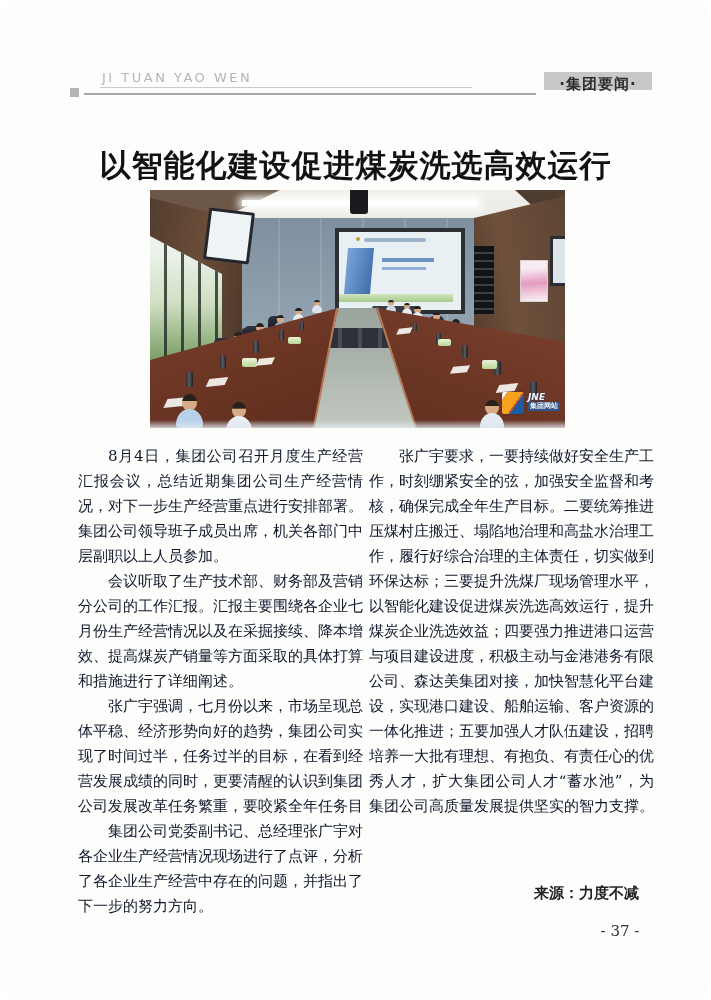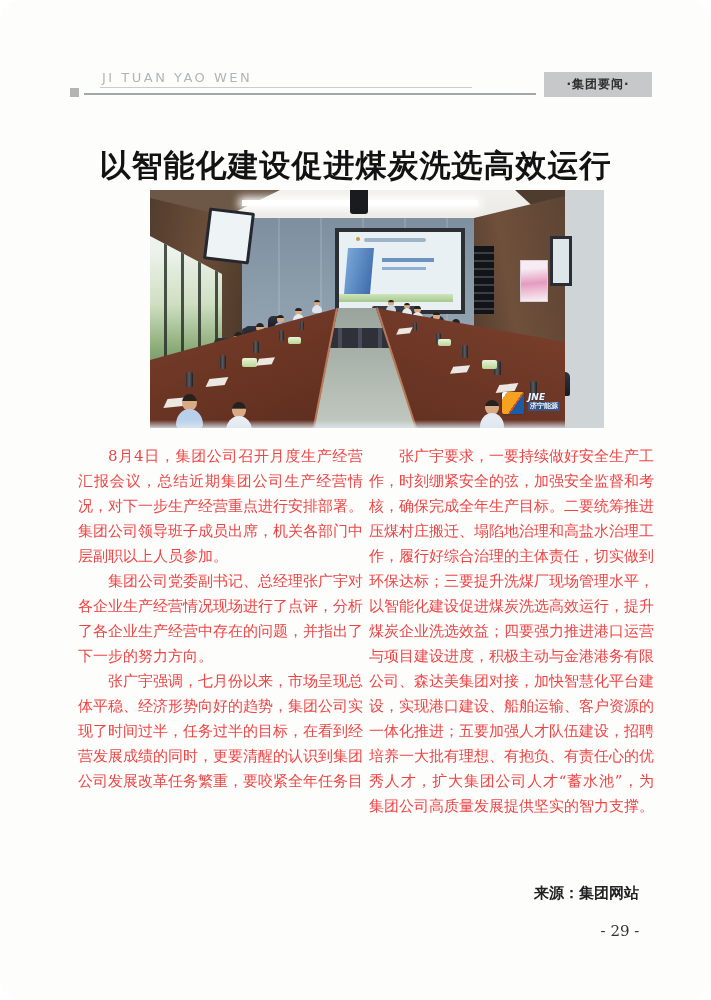--- a/index.html
+++ b/index.html
@@ -6,30 +6,30 @@
   .page{position:relative;width:711px;height:1000px;margin:0 auto;background:#fdfdfc;overflow:hidden;
         font-family:"DejaVu Serif","Liberation Serif",serif;border-radius:21px;}
   .abs{position:absolute;}
 
   
   .hdr-square{left:70px;top:88px;width:9px;height:9px;background:#b4b4b4;}
   .hdr-eyebrow{left:102px;top:70px;font-family:"DejaVu Sans","Liberation Sans",sans-serif;
                font-size:13px;color:#b2b5b7;letter-spacing:2.5px;}
   .hdr-line-thin{left:100px;top:87px;width:372px;height:1px;background:#caccce;}
   .hdr-line-main{left:84px;top:93px;width:452px;height:2px;background:#a4a8aa;}
-  .hdr-badge{left:544px;top:72px;width:108px;height:25px;background:#c6c8c9;color:#2e2e2e;
+  .hdr-badge{left:544px;top:72px;width:108px;height:18px;background:#c6c8c9;color:#2e2e2e;
              font-family:"DejaVu Sans","Liberation Sans",sans-serif;font-weight:bold;
-             font-size:12px;line-height:25px;text-align:center;letter-spacing:1px;}
+             font-size:15px;line-height:25px;text-align:center;letter-spacing:1px;}
 
   
   .title{left:0;top:124px;width:711px;text-align:center;font-size:31px;font-weight:bold;
          letter-spacing:1px;color:#121212;}
 
   
-  .photo{left:150px;top:190px;width:454px;height:238px;overflow:hidden;background:#cfd4d6;}
+  .photo{left:150px;top:190px;width:415px;height:238px;overflow:hidden;background:#cfd4d6;}
   .photo .abs{position:absolute;}
   .ceiling{left:0;top:0;width:415px;height:100px;background:linear-gradient(#f1f0ec,#dcdcd6);}
   .ceil-wedge-l{left:0;top:0;width:130px;height:64px;background:#6d5847;
                 clip-path:polygon(0 0,100% 0,0 100%);}
   .ceil-wedge-r{left:365px;top:0;width:50px;height:46px;background:#4e3c2e;
                 clip-path:polygon(0 0,100% 0,100% 100%);}
   .light1{left:92px;top:10px;width:236px;height:6px;background:#fff;box-shadow:0 0 9px 3px #fff;transform:skewX(-2deg);}
   .light2{left:50px;top:34px;width:316px;height:5px;background:#fff;box-shadow:0 0 7px 2px #fff;}
   .light3{left:150px;top:52px;width:84px;height:4px;background:#f6f6f2;box-shadow:0 0 5px 1px #fff;}
   .projector{left:200px;top:0;width:18px;height:24px;background:#191b1f;border-radius:0 0 3px 3px;}
@@ -87,21 +87,21 @@
           background:linear-gradient(125deg,#ffffff 14%,#f6a11f 14% 56%,#d9541a 56% 61%,#1c5ca6 61%);}
   .wm-t1{left:26px;top:2px;font:italic bold 9px/10px "DejaVu Sans",sans-serif;color:#f4f6f8;
          text-shadow:0 1px 2px #1a3f72;}
   .wm-t2{left:26px;top:12px;font:bold 7px/9px "DejaVu Sans",sans-serif;color:#eef4fa;
          background:rgba(40,90,160,.78);padding:0 2px;border-radius:1px;}
   .pfade{left:0;top:230px;width:415px;height:8px;
          background:linear-gradient(rgba(222,231,240,0),rgba(222,231,240,.85));}
 
   
   .article{left:78px;top:444px;width:576px;display:flex;gap:6px;}
-  .col{width:285px;font-size:15px;line-height:25px;color:#ef4444;text-align:justify;}
+  .col{width:285px;font-size:15px;line-height:25px;color:#0f172a;text-align:justify;}
   .para{margin:0;text-indent:2em;}
   .para.noindent{text-indent:0;}
   .source{left:368px;top:884px;width:285px;padding-right:14px;box-sizing:border-box;
           text-align:right;font-weight:bold;font-size:15px;color:#222;}
   .pagenum{left:595px;top:922px;width:50px;text-align:center;font-size:15px;color:#333;}
 </style>
 </head>
 <body>
 
 <div class="page">
@@ -198,37 +198,38 @@
         <i class="paper" style="left: 248px; top: 138px; --s: 0.7;"></i>
       </div>
     <div id="scene-people-front">
         <i class="person" style="left: 26px; top: 204px; --s: 1.35; --c: #b8d0ea;"></i>
         <i class="person" style="left: 76px; top: 212px; --s: 1.3; --c: #e9edf2;"></i>
         <i class="person" style="left: 330px; top: 210px; --s: 1.2; --c: #e4eaf0;"></i>
       </div>
     <div class="abs wm">
       <div class="abs wm-ico"></div>
       <div class="abs wm-t1">JNE</div>
-      <div class="abs wm-t2">济宁能源</div>
+      <div class="abs wm-t2">集团网站</div>
     </div>
     <div class="abs pfade"></div>
   </div>
 
   <div class="abs article">
     <div class="col">
 
         <p class="para">8月4日，集团公司召开月度生产经营汇报会议，总结近期集团公司生产经营情况，对下一步生产经营重点进行安排部署。集团公司领导班子成员出席，机关各部门中层副职以上人员参加。</p>
 
+        <p class="para">会议听取了生产技术部、财务部及营销分公司的工作汇报。汇报主要围绕各企业七月份生产经营情况以及在采掘接续、降本增效、提高煤炭产销量等方面采取的具体打算和措施进行了详细阐述。</p>
+
+        <p class="para">张广宇强调，七月份以来，市场呈现总体平稳、经济形势向好的趋势，集团公司实现了时间过半，任务过半的目标，在看到经营发展成绩的同时，更要清醒的认识到集团公司发展改革任务繁重，要咬紧全年任务目</p>
 
         <p class="para">集团公司党委副书记、总经理张广宇对各企业生产经营情况现场进行了点评，分析了各企业生产经营中存在的问题，并指出了下一步的努力方向。</p>
-
-        <p class="para">张广宇强调，七月份以来，市场呈现总体平稳、经济形势向好的趋势，集团公司实现了时间过半，任务过半的目标，在看到经营发展成绩的同时，更要清醒的认识到集团公司发展改革任务繁重，要咬紧全年任务目</p>
       </div>
     <div class="col">
 
 
         <p class="para">张广宇要求，一要持续做好安全生产工作，时刻绷紧安全的弦，加强安全监督和考核，确保完成全年生产目标。二要统筹推进压煤村庄搬迁、塌陷地治理和高盐水治理工作，履行好综合治理的主体责任，切实做到环保达标；三要提升洗煤厂现场管理水平，以智能化建设促进煤炭洗选高效运行，提升煤炭企业洗选效益；四要强力推进港口运营与项目建设进度，积极主动与金港港务有限公司、森达美集团对接，加快智慧化平台建设，实现港口建设、船舶运输、客户资源的一体化推进；五要加强人才队伍建设，招聘培养一大批有理想、有抱负、有责任心的优秀人才，扩大集团公司人才“蓄水池”，为集团公司高质量发展提供坚实的智力支撑。</p>
       </div>
   </div>
 
-  <div class="abs source">来源：集团网站</div>
-  <div class="abs pagenum">- 29 -</div>
+  <div class="abs source">来源：力度不减</div>
+  <div class="abs pagenum">- 37 -</div>
 </div>
 
 </body></html>

